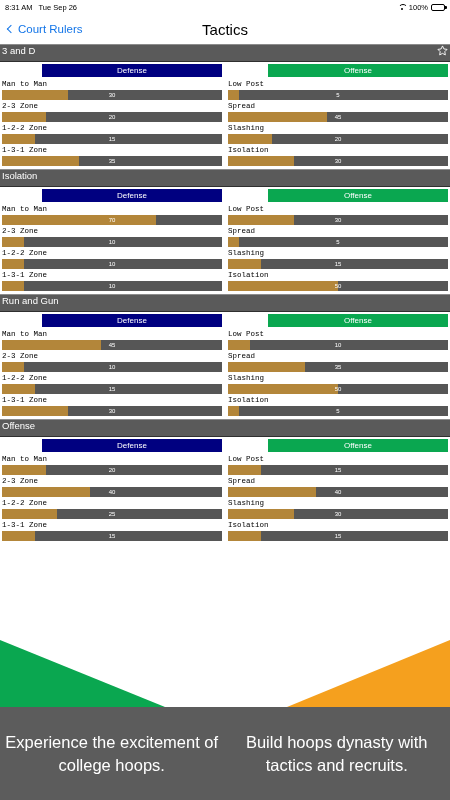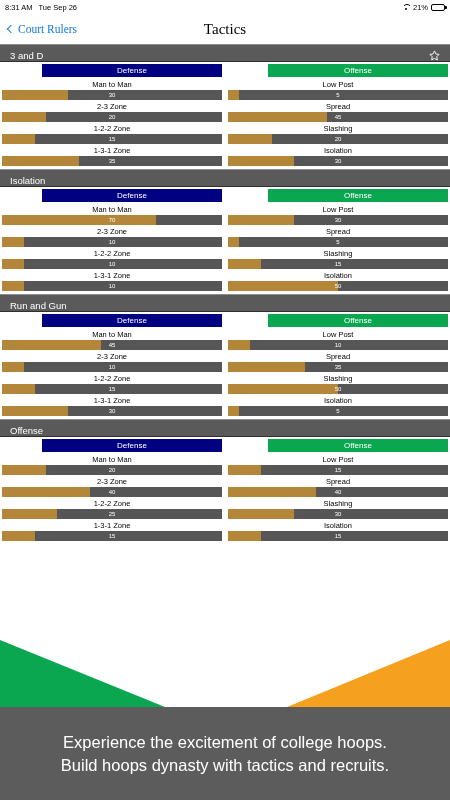--- a/index.html
+++ b/index.html
@@ -42,21 +42,20 @@
   }
   .batt-fill{ height:100%; background:#000; border-radius:1px; }
 
   
   .navbar{
     height:30px; width:100%;
     display:flex; align-items:center;
     position:relative;
     background:#ffffff;
     padding:0 8px;
-    font-family:Liberation Serif, serif;
   }
   .nav-back{
     display:flex; align-items:center; gap:3px;
     color:#1375e8; font-size:11.5px;
     cursor:pointer;
   }
   .chev{
     display:inline-block;
     width:6px; height:6px;
     border-left:1.6px solid #1375e8;
@@ -76,22 +75,22 @@
     width:100%;
     background:#ffffff;
   }
   .section{ width:100%; margin-bottom:2px; }
 
   .section-header{
     height:18px;
     background:#5a5a5a;
     border-top:1px solid #8c8c8c;
     border-bottom:1px solid #2f2f2f;
-    display:flex; align-items:flex-end;
-    padding:0 10px;
+    display:flex; align-items:flex-start;
+    padding:0 2px;
     color:#ffffff;
     font-size:9.5px;
   }
   .section-header .star{ margin-left:auto; }
   .star svg{ display:block; }
 
   .cols{
     display:flex;
     gap:6px;
     padding:2px 2px 0 2px;
@@ -103,25 +102,25 @@
     display:flex; align-items:center; justify-content:center;
     color:#ffffff;
     font-size:8px;
     margin-bottom:2px;
     margin-left:40px;
   }
   .col-head.defense{ background:#000080; }
   .col-head.offense{ background:#0aa750; }
 
   .row-label{
-    text-align:center;
     font-size:7.5px;
     color:#000;
     line-height:11px;
     height:11px;
+    font-family:Liberation Mono, monospace;
   }
 
   .bar{
     height:10px;
     background:#565656;
     position:relative;
     overflow:hidden;
     margin-bottom:1px;
   }
   .bar-fill{
@@ -144,38 +143,38 @@
     overflow:hidden;
   }
   .promo-art{
     position:absolute; left:0; right:0; top:0; height:107px;
   }
   .promo-text{
     position:absolute; left:0; right:0; bottom:0;
     height:93px;
     background:#5c5c5c;
     color:#ffffff;
-    display:flex; flex-direction:column;
+    display:flex; 
     align-items:center; justify-content:center;
     text-align:center;
     font-size:16.5px;
     line-height:23px;
   }
 </style>
 </head>
 <body>
 
 <div class="statusbar">
   <div class="sb-left">
     <span>8:31 AM</span>
     <span>Tue Sep 26</span>
   </div>
   <div class="sb-right">
     <span class="wifi-icon"></span>
-    <span>21%</span>
+    <span>100%</span>
     <span class="batt">
       <span class="batt-fill"></span>
     </span>
   </div>
 </div>
 
 <div class="navbar">
   <div class="nav-back">
     <span class="chev"></span>
     <span>Court Rulers</span>

